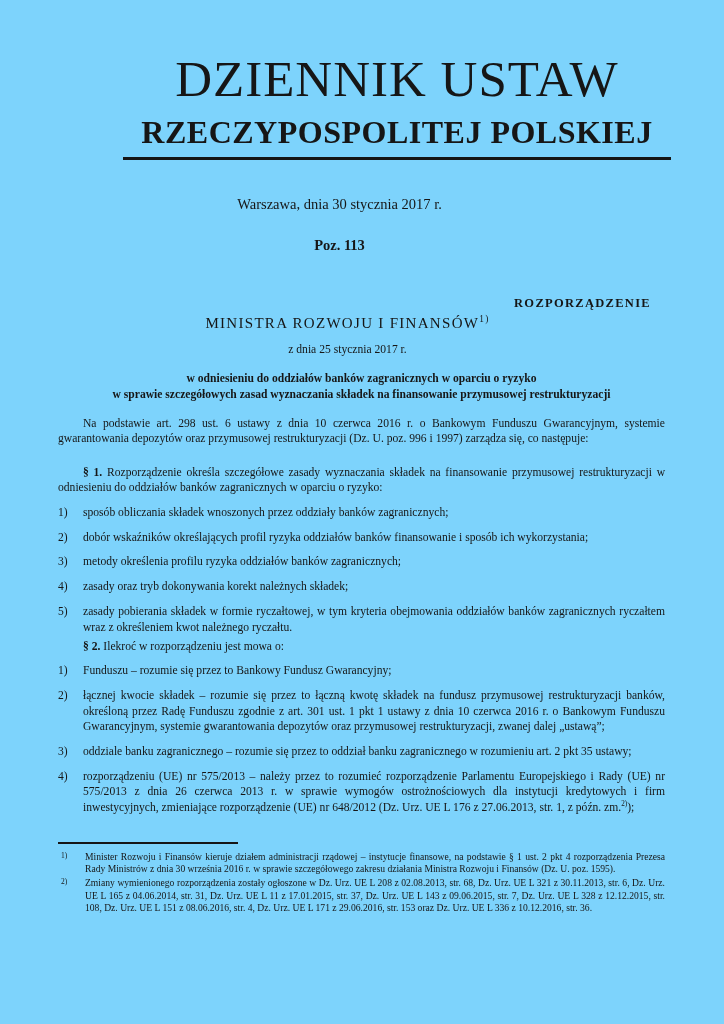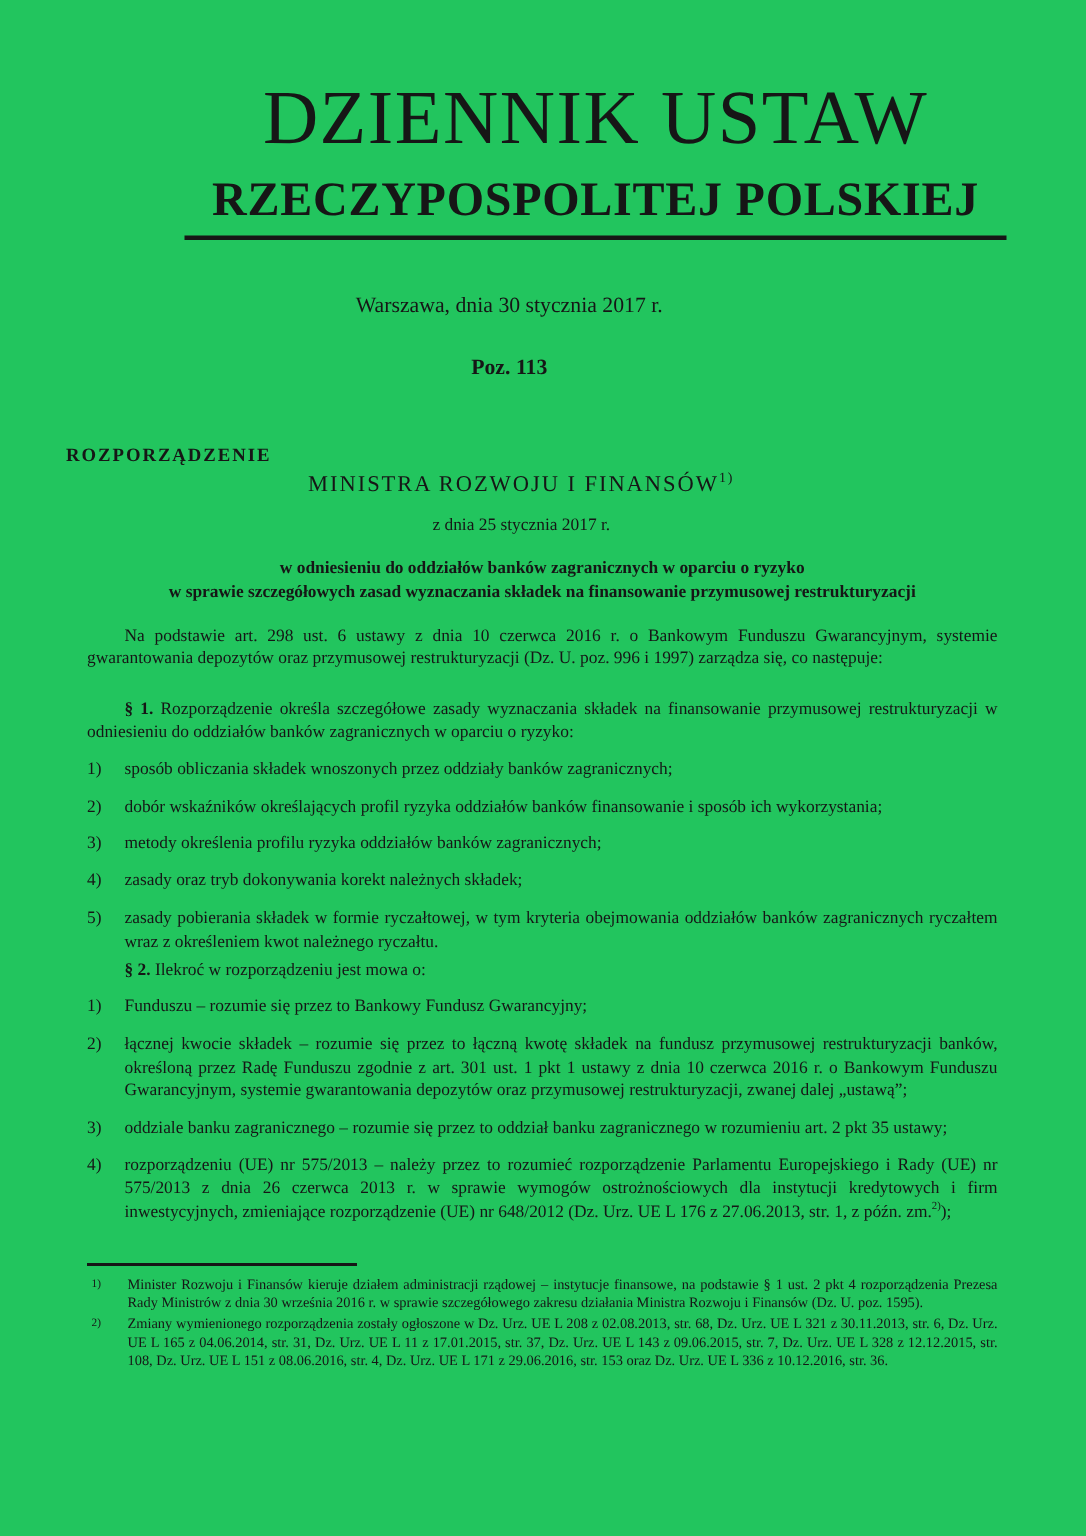--- a/index.html
+++ b/index.html
@@ -1,21 +1,21 @@
 <!DOCTYPE html>
 <html lang="pl"><head>
 <meta charset="utf-8">
 <style>
   html, body { margin: 0; padding: 0; background: #e8e8e8; }
   .page {
     position: relative;
     width: 724px;
     height: 1024px;
     margin: 0 auto;
-    background: #22c55e;
+    background: #7dd3fc;
     color: #161616;
     font-family: "Liberation Serif", "DejaVu Serif", serif;
     box-sizing: border-box;
     padding-top: 54px;
     overflow: hidden;
   }
 
   
   .masthead { margin-left: 123px; width: 548px; text-align: center; }
   .mast-title {
@@ -34,21 +34,21 @@
     margin-top: 36px; text-align: center; font-size: 14.5px; line-height: 17px;
     transform: translateX(-22px);
   }
   .position {
     margin-top: 24px; text-align: center; font-size: 14.5px; line-height: 17px;
     font-weight: bold; transform: translateX(-22px);
   }
 
   
   .act-type {
-    margin-top: 42px; text-align: left; font-weight: bold;
+    margin-top: 42px; text-align: right; font-weight: bold;
     font-size: 12.5px; line-height: 15px; letter-spacing: 1.3px;
     transform: translateX(-14px);
   }
   .act-issuer {
     margin-top: 5px; text-align: center; font-weight: normal;
     font-size: 15px; line-height: 15px; letter-spacing: 1.3px;
     transform: translateX(-14px);
   }
   .act-date {
     margin-top: 12px; text-align: center; font-size: 11.6px; line-height: 14px;

